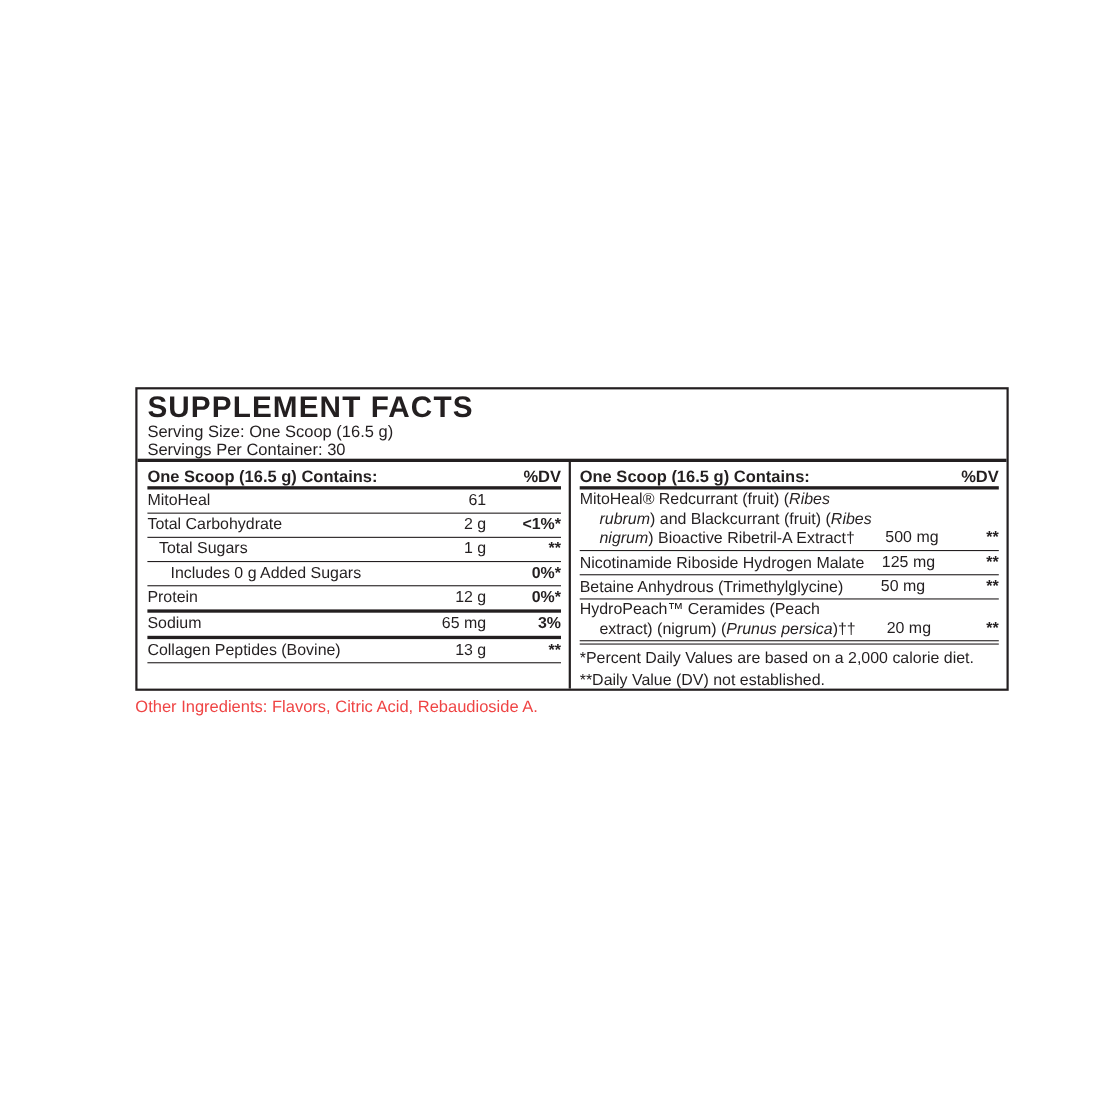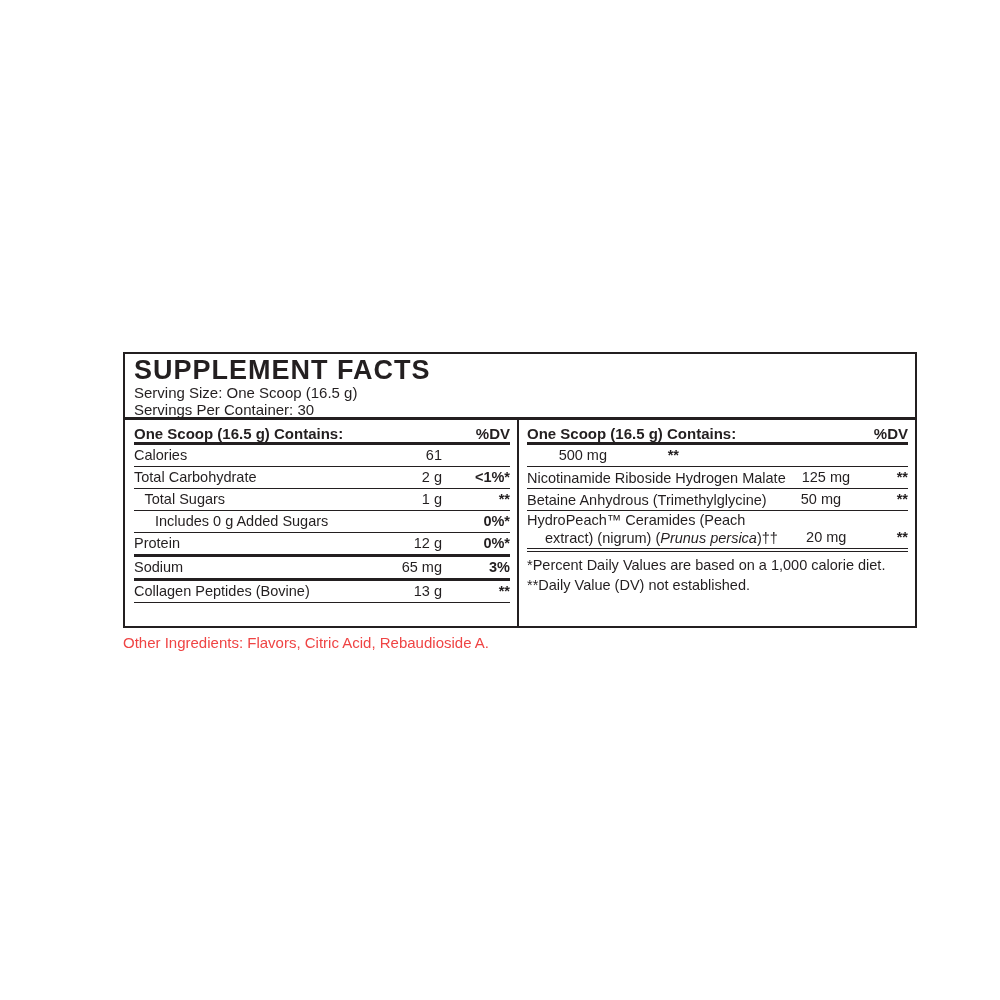--- a/index.html
+++ b/index.html
@@ -74,21 +74,21 @@
 
     <div class="columns">
 
       <div class="col col-left">
         <div class="col-header">
           <span>One Scoop (16.5 g) Contains:</span>
           <span>%DV</span>
         </div>
         <div id="left-rows">
             <div class="nrow sep-thin">
-              <div class="n-label"><span style="padding-left: 0px;">Calories</span></div>
+              <div class="n-label"><span style="padding-left: 0px;">MitoHeal</span></div>
               <div class="n-amount">61</div>
               <div class="n-dv"></div>
             </div>
             <div class="nrow sep-thin">
               <div class="n-label"><span style="padding-left: 0px;">Total Carbohydrate</span></div>
               <div class="n-amount">2 g</div>
               <div class="n-dv">&lt;1%*</div>
             </div>
             <div class="nrow sep-thin">
               <div class="n-label"><span class="ind1" style="padding-left: 10.5px;">Total Sugars</span></div>
@@ -118,20 +118,25 @@
           </div>
       </div>
 
       <div class="col col-right">
         <div class="col-header">
           <span>One Scoop (16.5 g) Contains:</span>
           <span>%DV</span>
         </div>
         <div id="right-rows">
             <div class="nrow sep-thin">
+              <div class="n-lines">
+                <div class="n-line"><span>MitoHeal® Redcurrant (fruit) (</span><span class="ital">Ribes</span></div>
+                <div class="n-line cont"><span class="ital">rubrum</span><span>) and Blackcurrant (fruit) (</span><span class="ital">Ribes</span></div>
+                <div class="n-line cont"><span class="ital">nigrum</span><span>) Bioactive Ribetril-A Extract†</span></div>
+              </div>
               <div class="n-amount">500 mg</div>
               <div class="n-dv">**</div>
             </div>
             <div class="nrow sep-thin">
               <div class="n-lines">
                 <div class="n-line"><span>Nicotinamide Riboside Hydrogen Malate</span></div>
               </div>
               <div class="n-amount">125 mg</div>
               <div class="n-dv">**</div>
             </div>
@@ -145,21 +150,21 @@
             <div class="nrow sep-double">
               <div class="n-lines">
                 <div class="n-line"><span>HydroPeach™ Ceramides (Peach</span></div>
                 <div class="n-line cont"><span>extract) (nigrum) (</span><span class="ital">Prunus persica</span><span>)††</span></div>
               </div>
               <div class="n-amount">20 mg</div>
               <div class="n-dv">**</div>
             </div>
           </div>
         <div class="footnotes">
-          <div class="footnote-line">*Percent Daily Values are based on a 1,000 calorie diet.</div>
+          <div class="footnote-line">*Percent Daily Values are based on a 2,000 calorie diet.</div>
           <div class="footnote-line">**Daily Value (DV) not established.</div>
         </div>
       </div>
 
     </div>
   </div>
 
   <div class="other-ingredients">Other Ingredients: Flavors, Citric Acid, Rebaudioside A.</div>
 
 </div>

